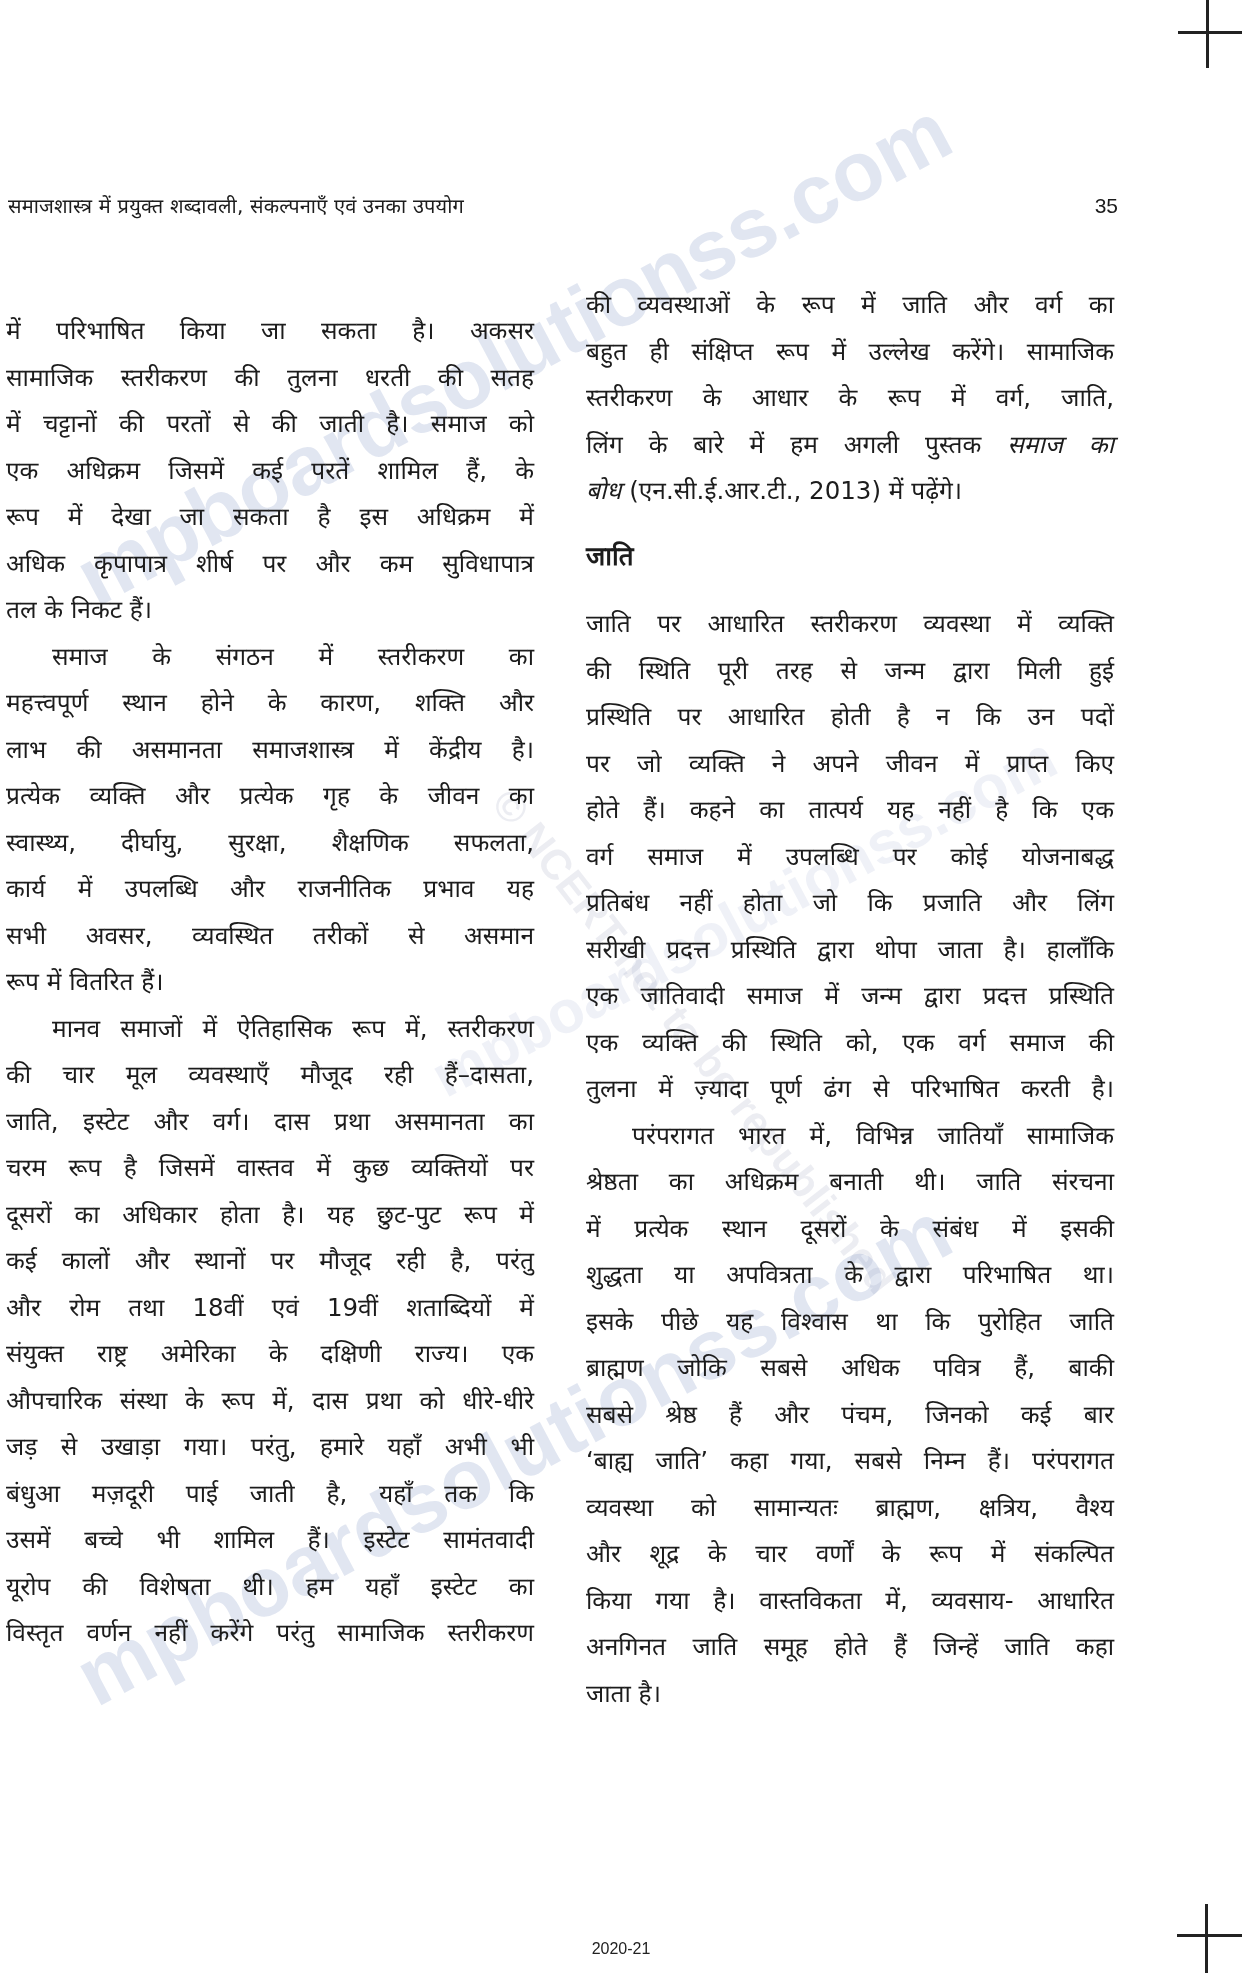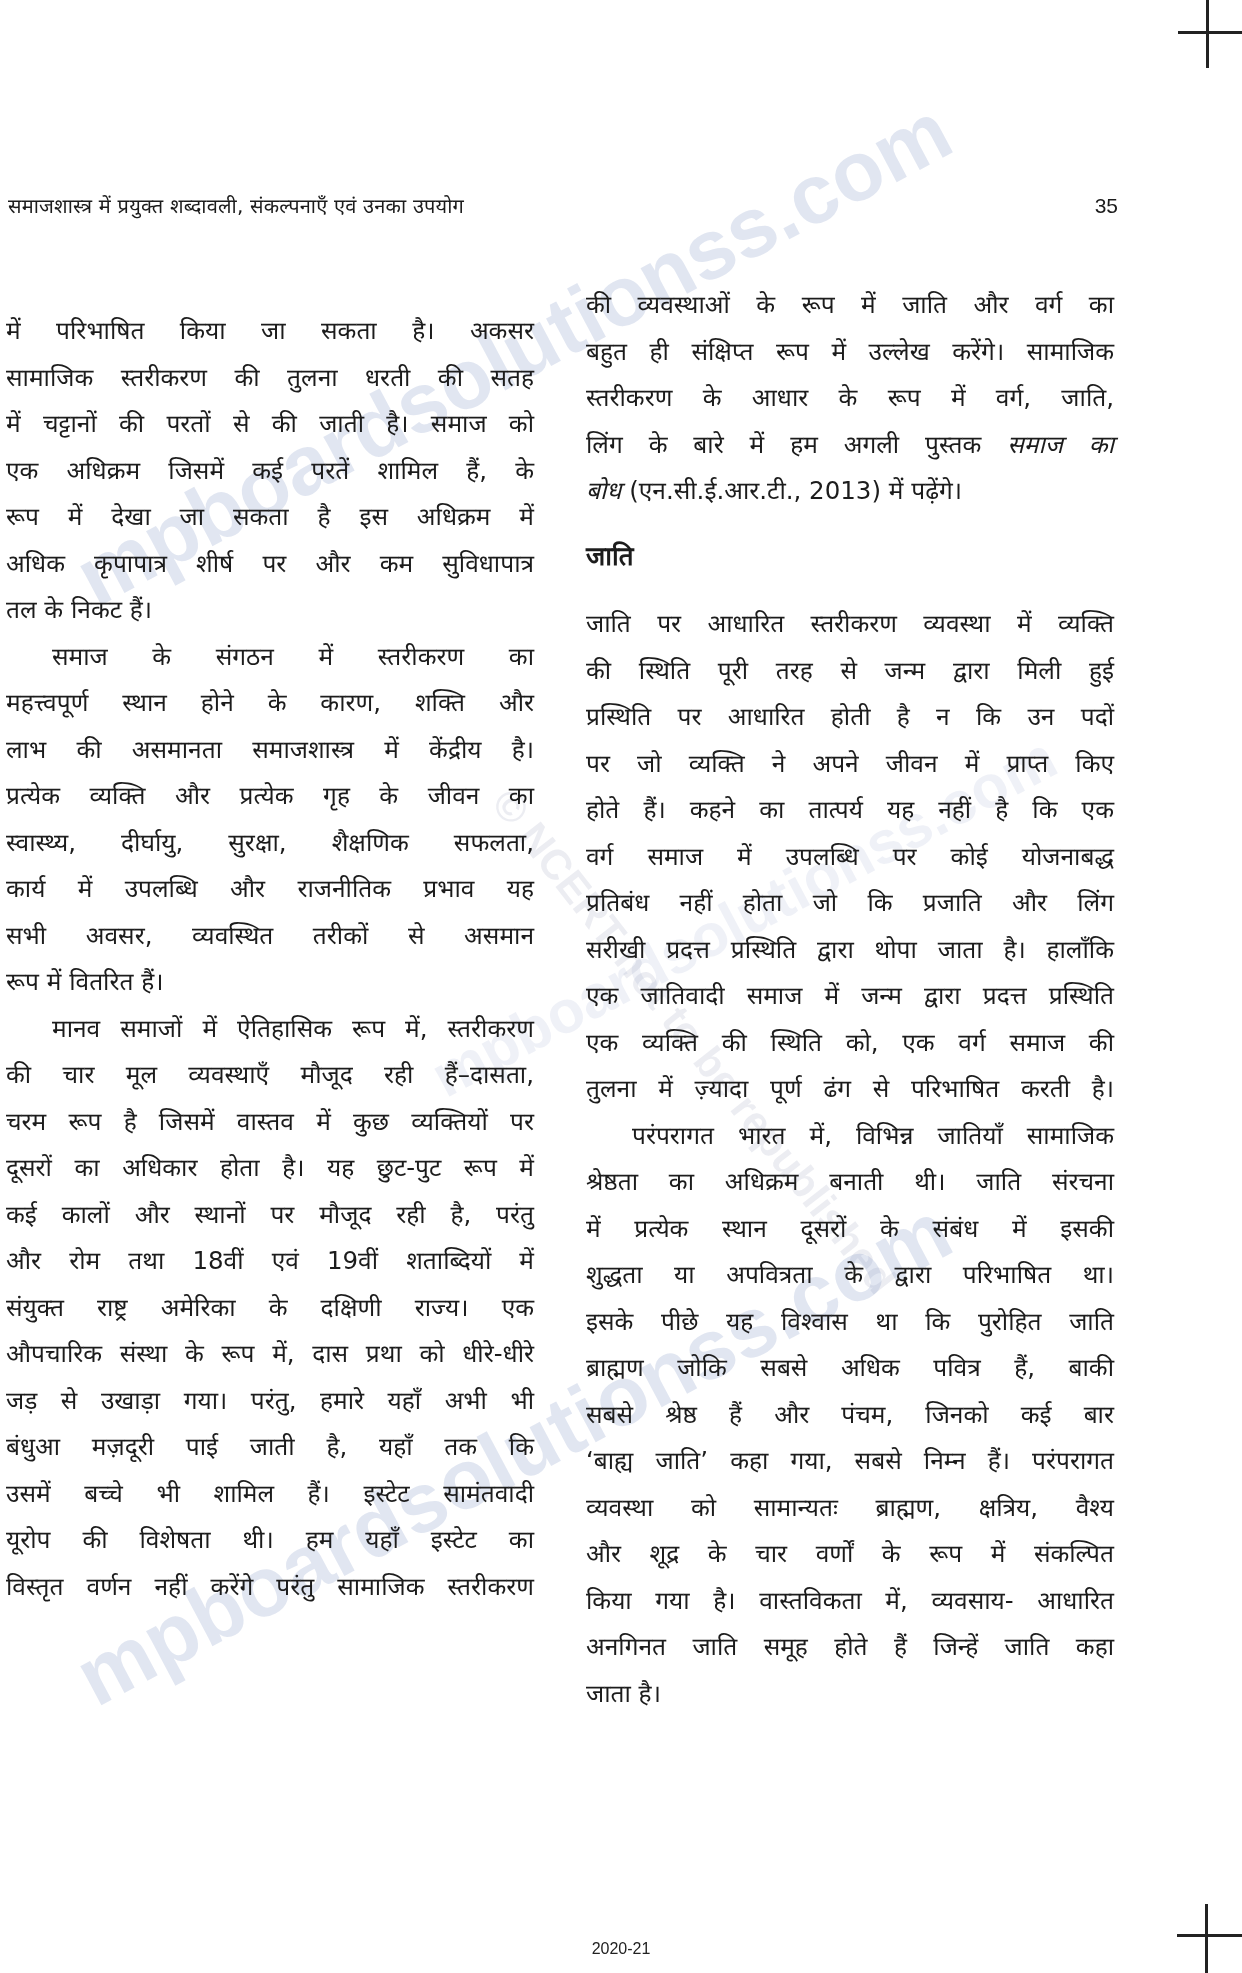--- a/index.html
+++ b/index.html
@@ -67,20 +67,21 @@
     <div class="line indent">समाज के संगठन में स्तरीकरण का</div>
     <div class="line">महत्त्वपूर्ण स्थान होने के कारण, शक्ति और</div>
     <div class="line">लाभ की असमानता समाजशास्त्र में केंद्रीय है।</div>
     <div class="line">प्रत्येक व्यक्ति और प्रत्येक गृह के जीवन का</div>
     <div class="line">स्वास्थ्य, दीर्घायु, सुरक्षा, शैक्षणिक सफलता,</div>
     <div class="line">कार्य में उपलब्धि और राजनीतिक प्रभाव यह</div>
     <div class="line">सभी अवसर, व्यवस्थित तरीकों से असमान</div>
     <div class="line last">रूप में वितरित हैं।</div>
     <div class="line indent">मानव समाजों में ऐतिहासिक रूप में, स्तरीकरण</div>
     <div class="line">की चार मूल व्यवस्थाएँ मौजूद रही हैं–दासता,</div>
+    <div class="line">जाति, इस्टेट और वर्ग। दास प्रथा असमानता का</div>
     <div class="line">चरम रूप है जिसमें वास्तव में कुछ व्यक्तियों पर</div>
     <div class="line">दूसरों का अधिकार होता है। यह छुट-पुट रूप में</div>
     <div class="line">कई कालों और स्थानों पर मौजूद रही है, परंतु</div>
     <div class="line">और रोम तथा 18वीं एवं 19वीं शताब्दियों में</div>
     <div class="line">संयुक्त राष्ट्र अमेरिका के दक्षिणी राज्य। एक</div>
     <div class="line">औपचारिक संस्था के रूप में, दास प्रथा को धीरे-धीरे</div>
     <div class="line">जड़ से उखाड़ा गया। परंतु, हमारे यहाँ अभी भी</div>
     <div class="line">बंधुआ मज़दूरी पाई जाती है, यहाँ तक कि</div>
     <div class="line">उसमें बच्चे भी शामिल हैं। इस्टेट सामंतवादी</div>
     <div class="line">यूरोप की विशेषता थी। हम यहाँ इस्टेट का</div>

